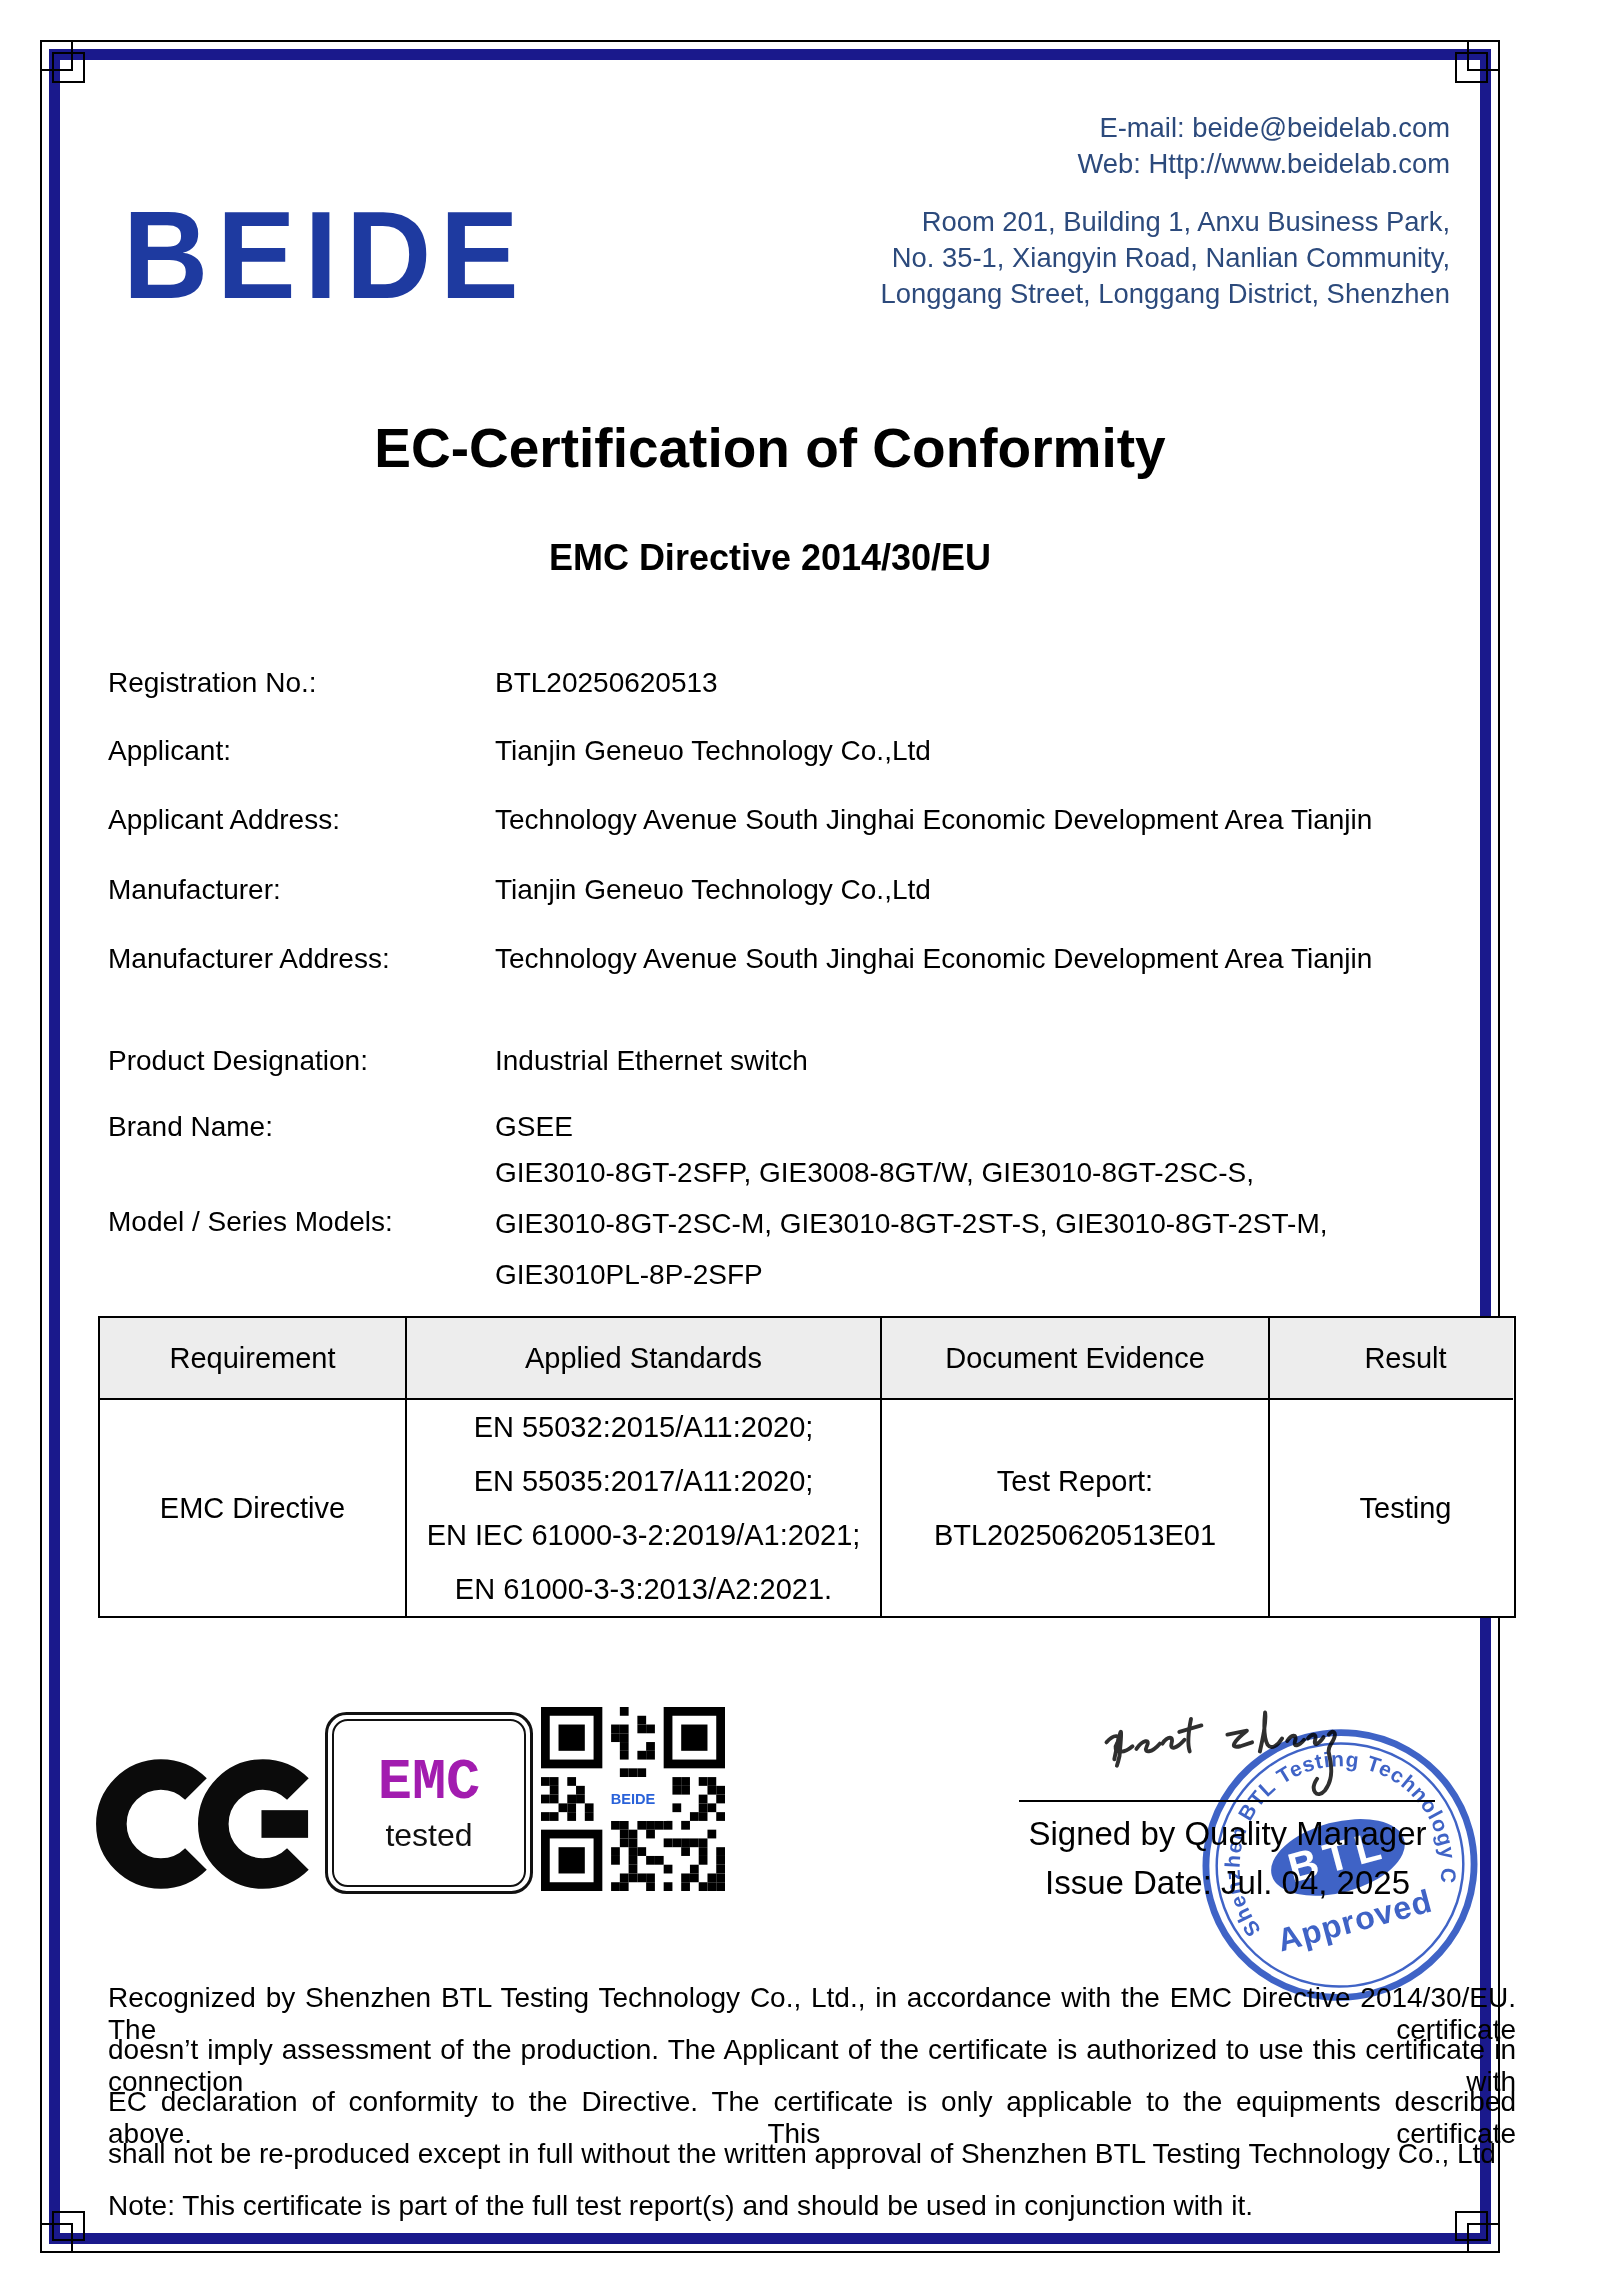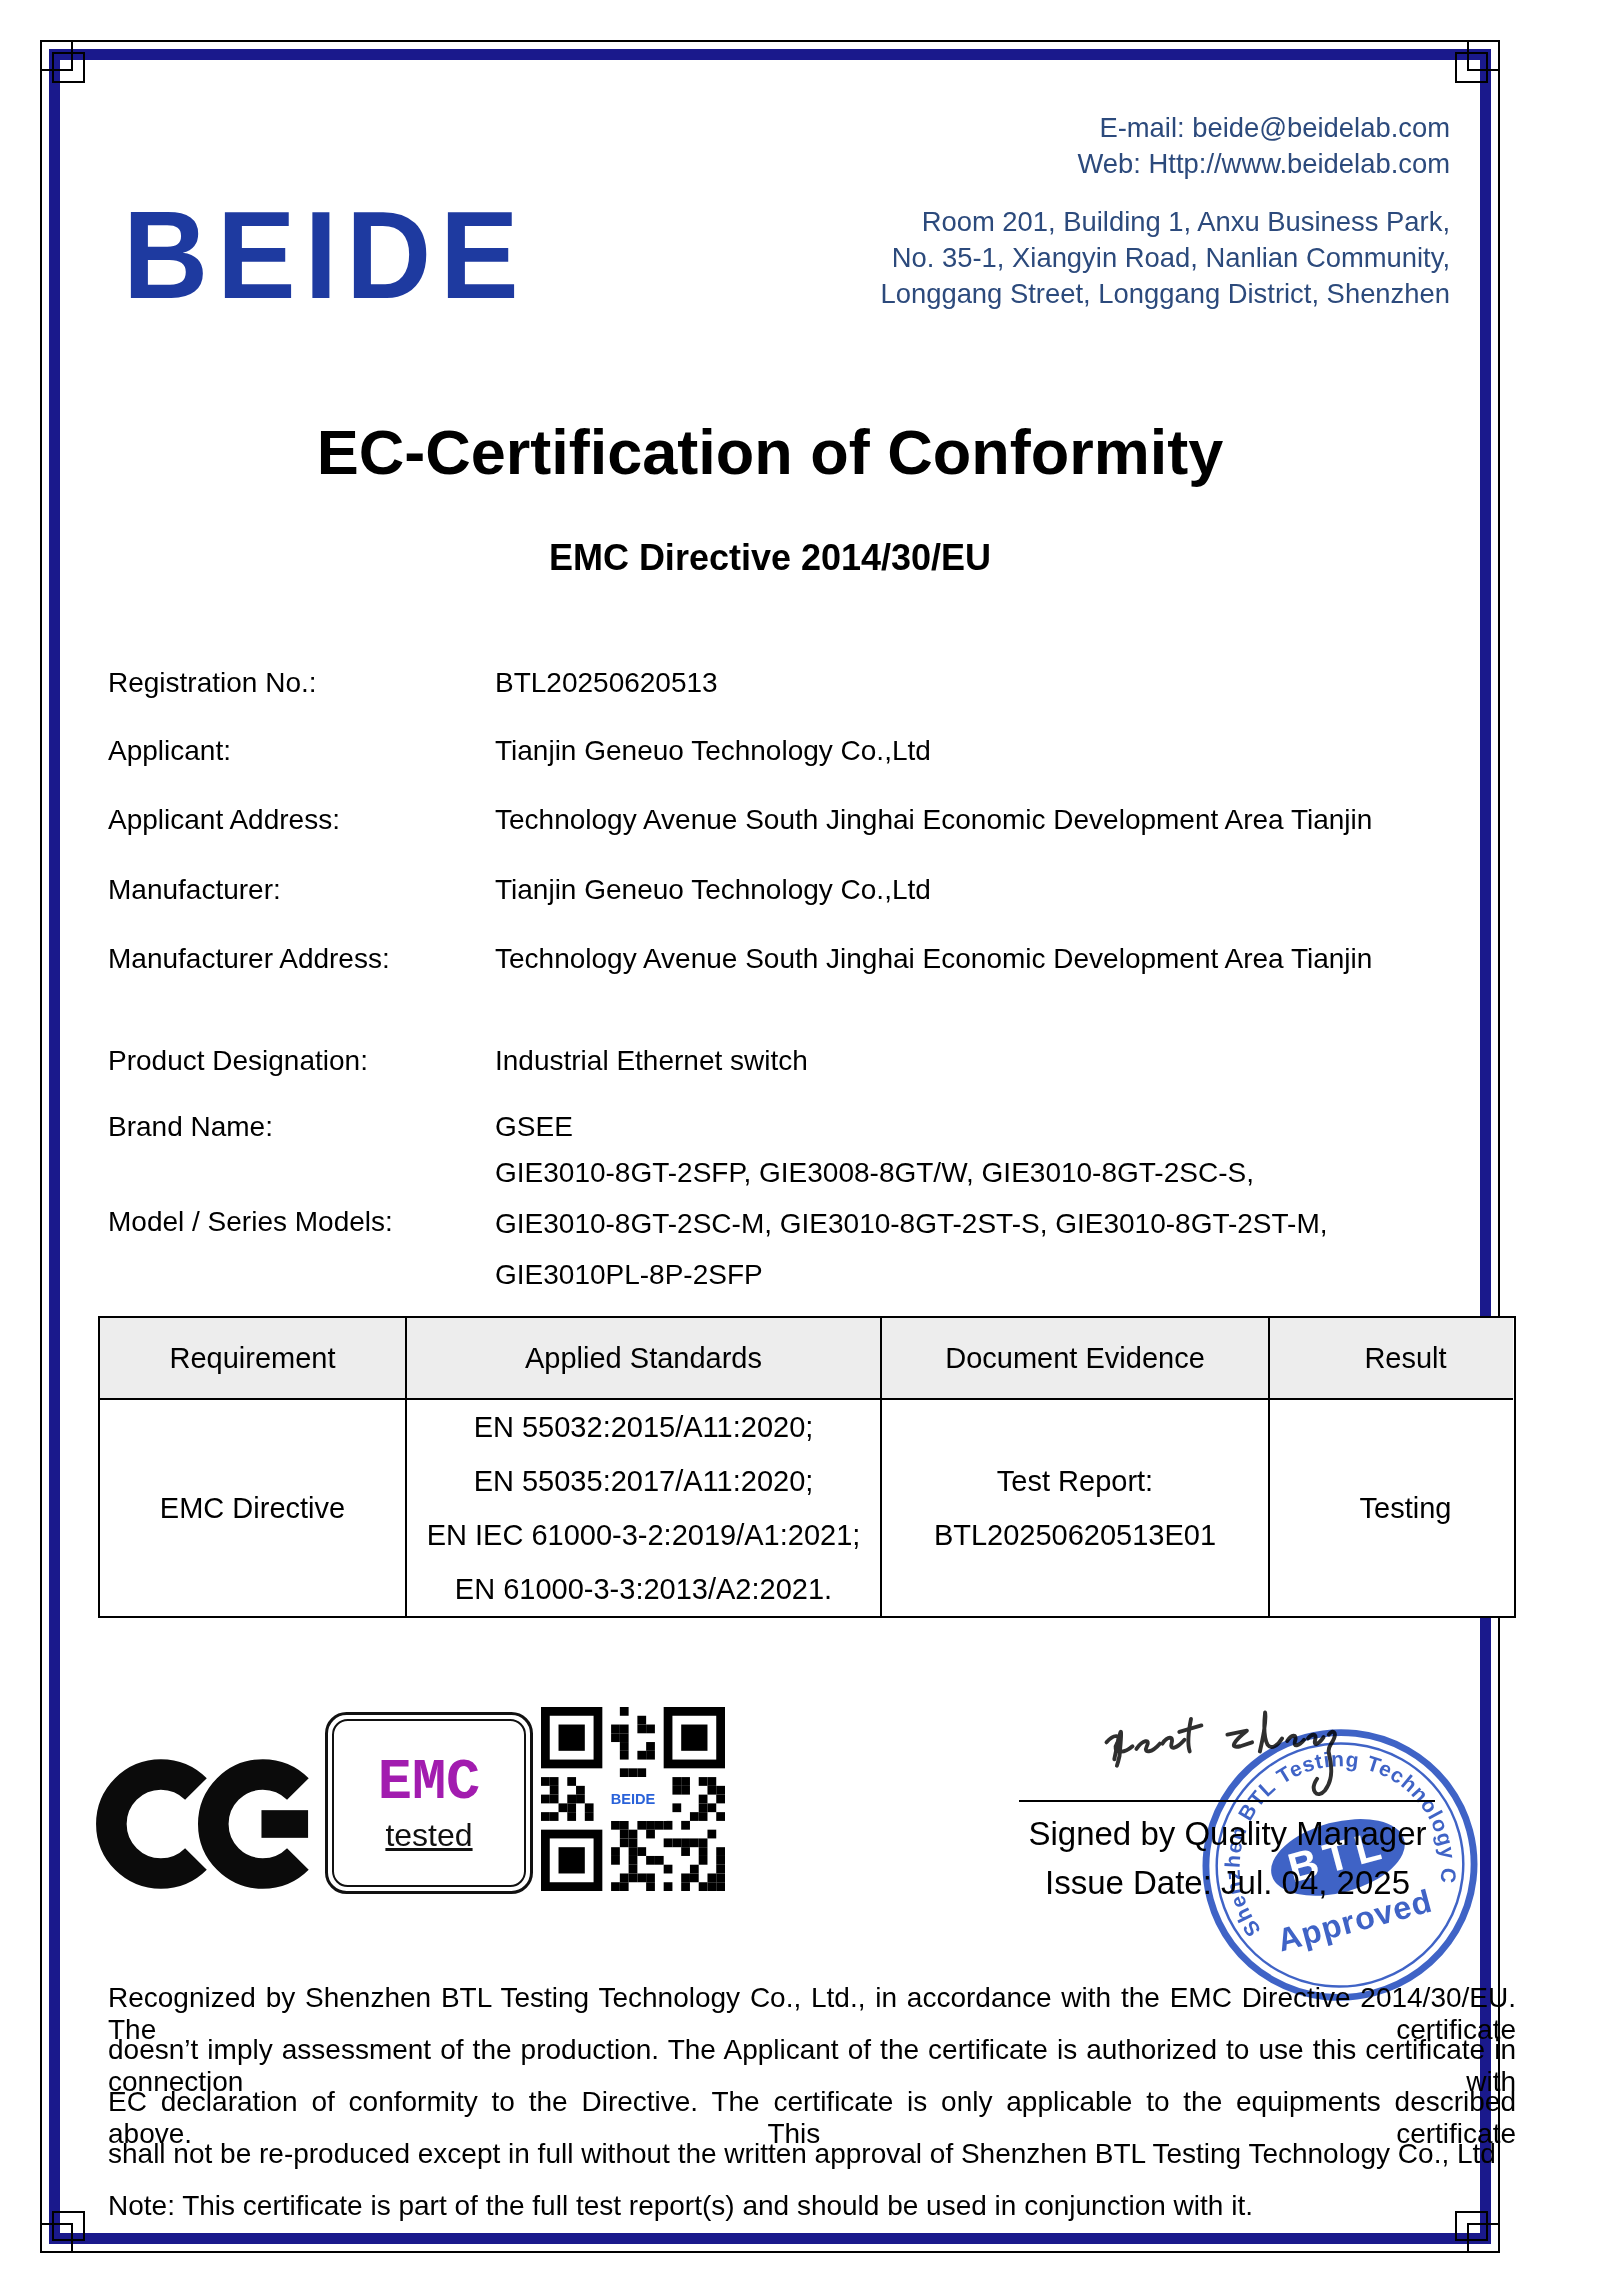--- a/index.html
+++ b/index.html
@@ -13,21 +13,21 @@
   .tr1{right:40px;top:40px}.tr2{right:52px;top:52px}
   .bl1{left:40px;bottom:40px}.bl2{left:52px;bottom:52px}
   .br1{right:40px;bottom:40px}.br2{right:52px;bottom:52px}
   
   .contact{position:absolute;right:90px;text-align:right;color:#2c4a7c;font-size:27.4px;line-height:36px;z-index:4;}
   .contact-top{top:110px}
   .contact-addr{top:204px}
   .logo{position:absolute;left:123px;top:192px;font-size:118px;font-weight:bold;color:#1e3aa0;
         letter-spacing:8.8px;line-height:1;transform:scaleY(1.06);transform-origin:left top;z-index:4;}
   
-  .title{position:absolute;left:0;top:416px;width:100%;text-align:center;font-size:63px;font-weight:bold;z-index:4;}
+  .title{position:absolute;left:0;top:416px;width:100%;text-align:center;font-size:55px;font-weight:bold;z-index:4;}
   .subtitle{position:absolute;left:0;top:537px;width:100%;text-align:center;font-size:36px;font-weight:bold;z-index:4;}
   
   .frow{position:absolute;left:108px;width:1421px;font-size:28px;z-index:4;}
   .frow .lab{display:inline-block;width:387px;vertical-align:top;}
   .mline{position:absolute;left:495px;font-size:28px;z-index:4;}
   
   .ctable{position:absolute;left:98px;top:1316px;width:1418px;border:2.9px solid #000;box-sizing:border-box;z-index:4;}
   .trow{display:flex;}
   .tcell{box-sizing:border-box;border-right:2px solid #000;display:flex;flex-direction:column;
          align-items:center;justify-content:center;text-align:center;font-size:29px;}
@@ -37,21 +37,21 @@
   .c1{width:307px}.c2{width:475px}.c3{width:388px}.c4{width:243px}
   .stdline{line-height:54px;}
   .evline{line-height:54px;}
   
   .ce-svg{position:absolute;left:94px;top:1727px;z-index:4;}
   .emcbox{position:absolute;left:325px;top:1712px;width:208px;height:182px;border:3.9px solid #111;
           border-radius:21.6px;box-sizing:border-box;z-index:4;}
   .emcbox .inner{position:absolute;left:3.9px;top:3.9px;right:3.9px;bottom:3.9px;border:2px solid #111;
           border-radius:15.7px;display:flex;flex-direction:column;align-items:center;justify-content:center;}
   .emc-big{font-family:Liberation Mono, monospace;font-weight:bold;font-size:57px;color:#a21caf;line-height:1.1;}
-  .emc-small{font-size:32px;color:#111;margin-top:2px;text-decoration:underline;}
+  .emc-small{font-size:32px;color:#111;margin-top:2px;}
   .qr-svg{position:absolute;left:541px;top:1707px;z-index:4;}
   
   .sig-svg{position:absolute;left:1100px;top:1694px;z-index:4;}
   .sigline{position:absolute;left:1019px;top:1800px;width:416px;height:0;border-top:2.9px solid #000;z-index:4;}
   .signedby{position:absolute;left:1000px;top:1815px;width:455px;text-align:center;font-size:33px;z-index:4;}
   .issuedate{position:absolute;left:1000px;top:1864px;width:455px;text-align:center;font-size:33px;z-index:4;}
   .stamp-svg{position:absolute;left:1197px;top:1722px;z-index:6;mix-blend-mode:multiply;opacity:.9;}
   
   .fl{position:absolute;left:108px;width:1408px;font-size:28px;z-index:5;}
   .just{text-align:justify;text-align-last:justify;}

